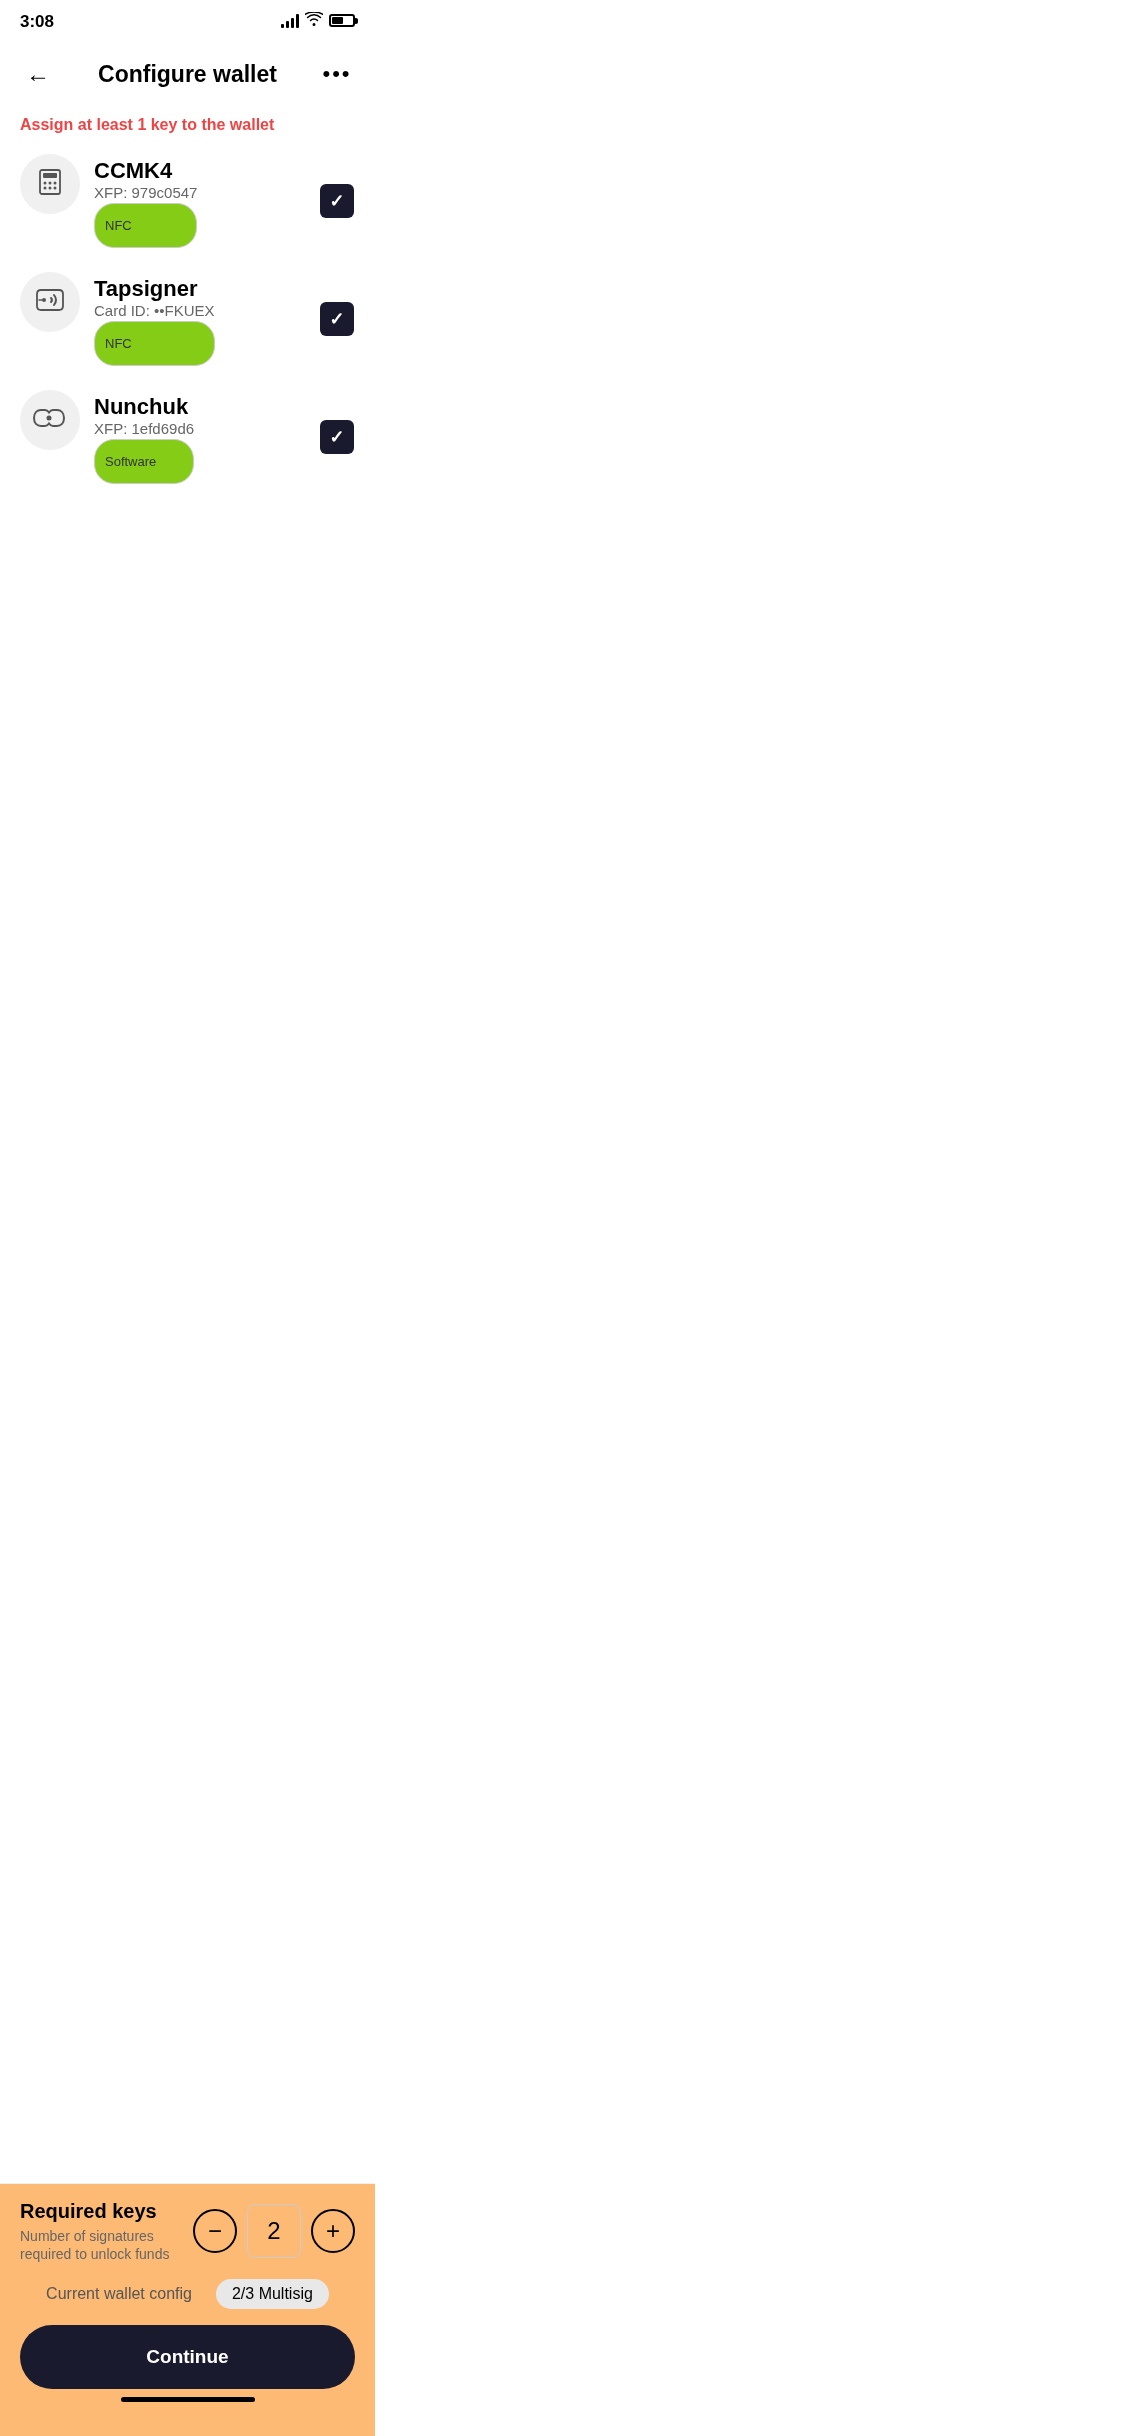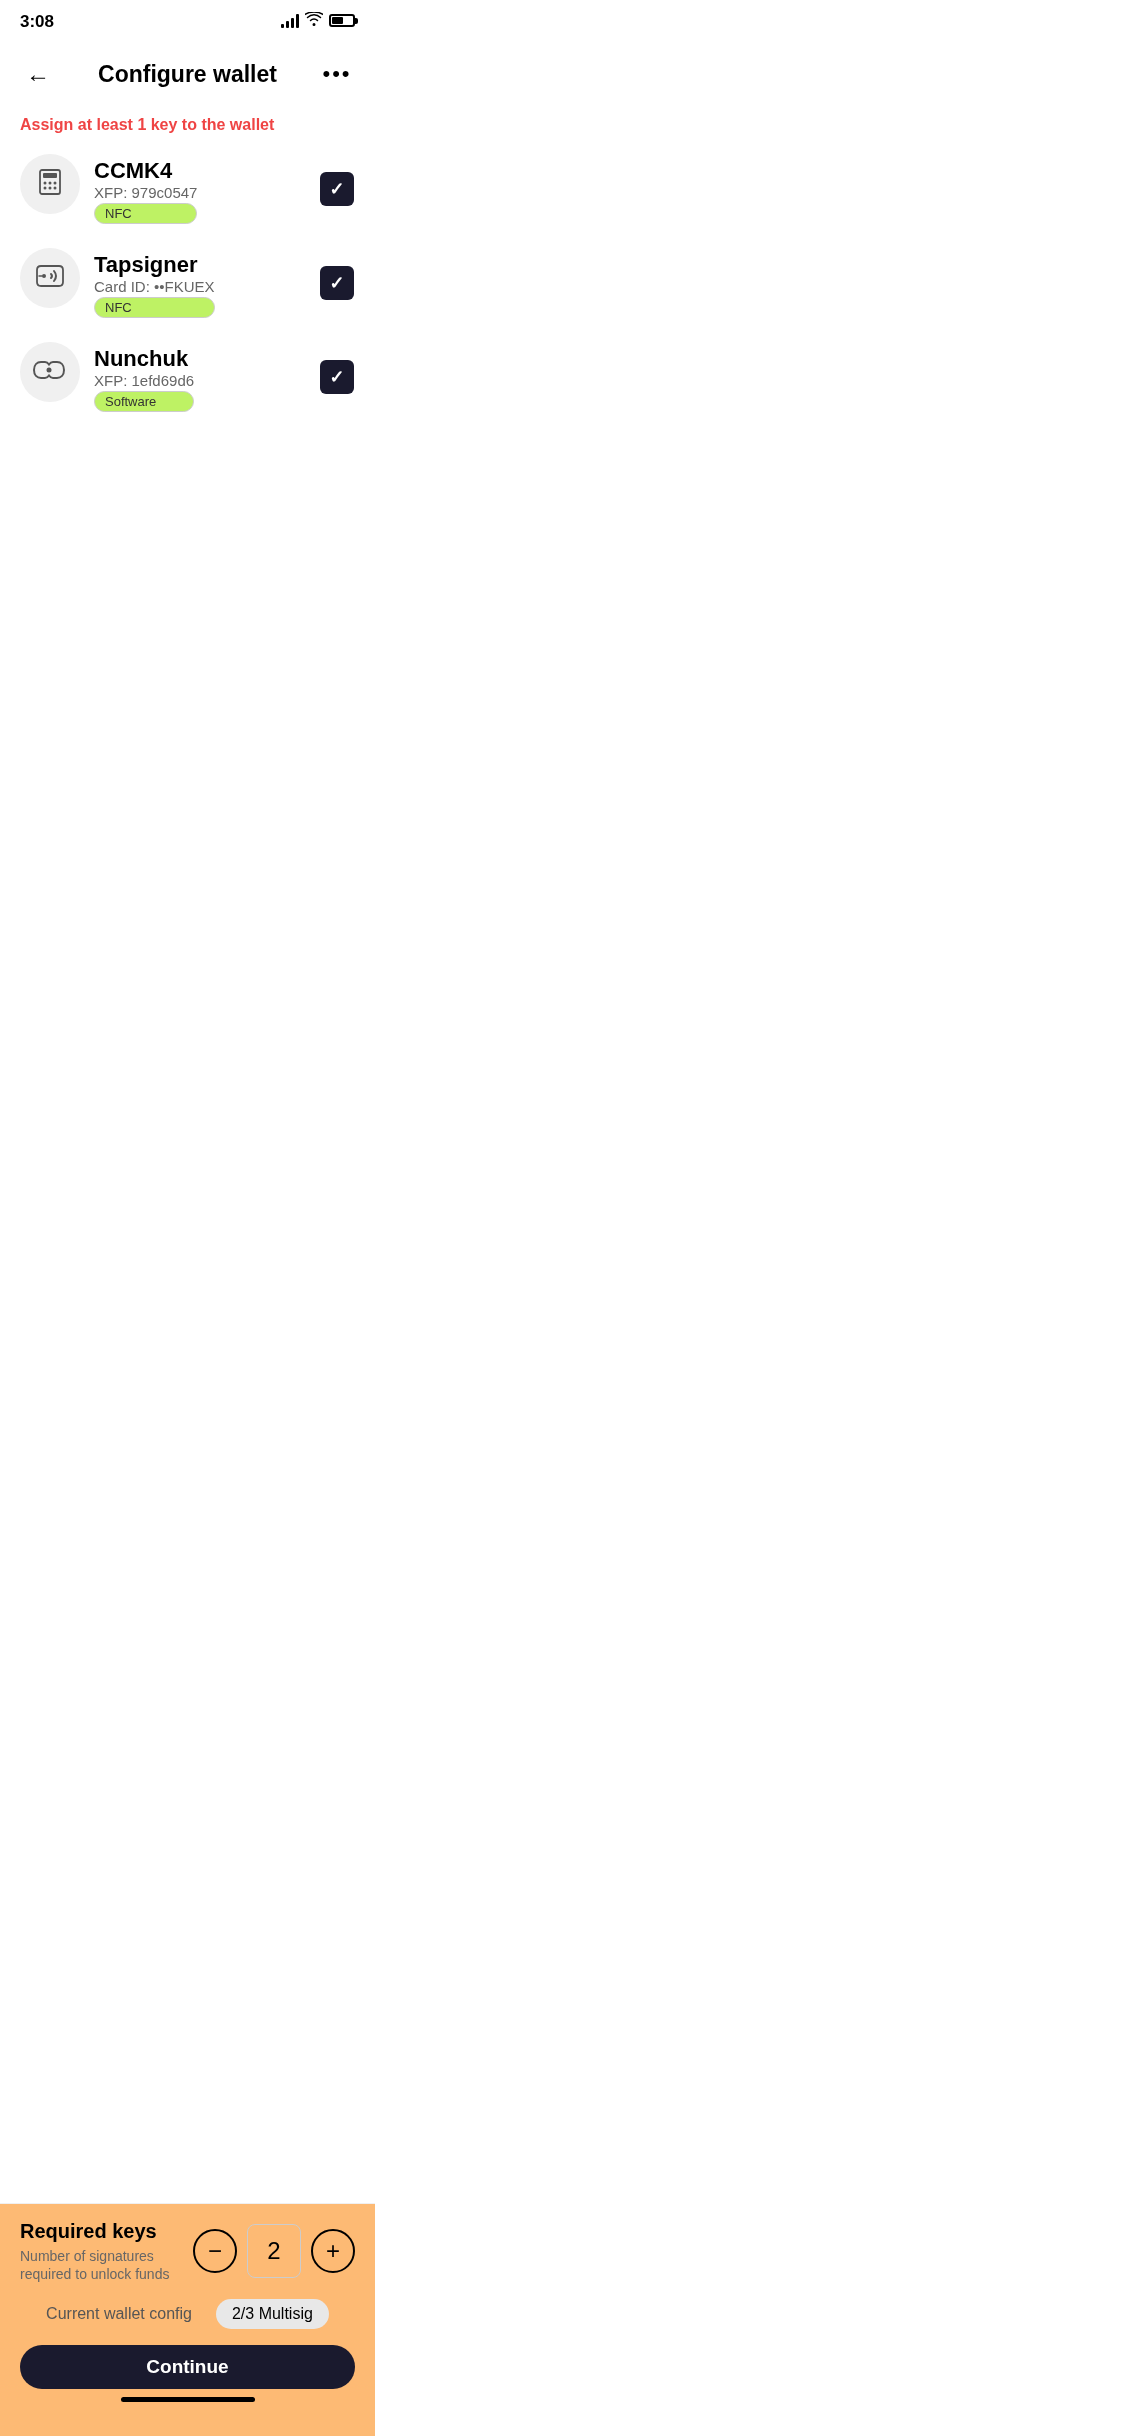--- a/index.html
+++ b/index.html
@@ -176,25 +176,25 @@
 
     .key-xfp {
       font-size: 15px;
       color: #666;
     }
 
     .key-badge {
       display: inline-block;
       border: 1.5px solid #ccc;
       border-radius: 20px;
-      padding: 2px 10px;
+      padding: 14px 10px;
       font-size: 13px;
       font-weight: 500;
       color: #333;
-      background: #bef264;
+      background: #84cc16;
       margin-top: 2px;
     }
 
     .key-badge.software {
       border-color: #ccc;
     }
 
     .checkbox-container {
       width: 36px;
       height: 36px;
@@ -305,21 +305,21 @@
       background: #e8e8e8;
       border-radius: 20px;
       padding: 6px 16px;
       font-size: 16px;
       font-weight: 500;
       color: #000;
     }
 
     .continue-button {
       width: 100%;
-      height: 44px;
+      height: 64px;
       background: #1a1a2e;
       border-radius: 32px;
       border: none;
       color: #fff;
       font-size: 19px;
       font-weight: 600;
       cursor: pointer;
       display: flex;
       align-items: center;
       justify-content: center;

